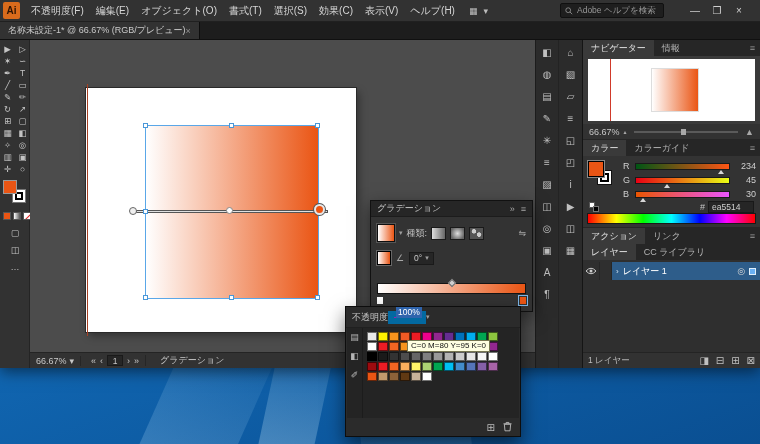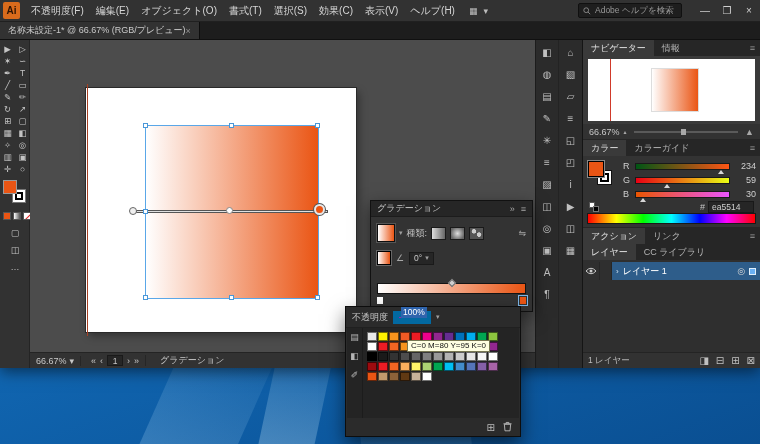--- a/index.html
+++ b/index.html
@@ -7,21 +7,21 @@
 .beam{position:absolute;pointer-events:none;z-index:1;}
 .beam1{left:150px;top:300px;width:90px;height:260px;background:linear-gradient(180deg,rgba(255,255,255,0),rgba(190,230,255,.35));transform:rotate(24deg);}
 .beam2{left:262px;top:310px;width:55px;height:240px;background:linear-gradient(180deg,rgba(255,255,255,0),rgba(210,240,255,.5));transform:rotate(12deg);}
 .beam3{left:360px;top:320px;width:110px;height:220px;background:linear-gradient(180deg,rgba(255,255,255,0),rgba(170,220,255,.25));transform:rotate(-6deg);}
 .app{position:absolute;left:0;top:0;width:760px;height:368px;background:#323232;z-index:10;box-shadow:0 4px 14px rgba(0,0,0,.5);}
 .menubar{position:absolute;left:0;top:0;width:100%;height:22px;background:#323232;border-bottom:1px solid #202020;display:flex;align-items:center;color:#d6d6d6;}
 .logo{width:17px;height:17px;margin:0 5px 0 3px;background:#d96b1c;color:#2d1303;font-size:10px;font-weight:bold;display:flex;align-items:center;justify-content:center;border-radius:2px;}
 .menu-items{display:flex;height:100%;align-items:center;}
 .menu-item{padding:0 6px;font-size:10px;line-height:22px;}
 .menu-extra{display:flex;gap:6px;margin-left:8px;font-size:9px;color:#bdbdbd;}
-.mb-right{margin-left:auto;display:flex;align-items:center;gap:12px;padding-right:0;}
+.mb-right{margin-left:auto;display:flex;align-items:center;gap:20px;padding-right:10px;}
 .searchbox{display:flex;align-items:center;gap:4px;width:104px;height:15px;background:#1e1e1e;border:1px solid #101010;border-radius:2px;padding:0 4px;font-size:8.5px;color:#989898;overflow:hidden;white-space:nowrap;}
 .winbtns{display:flex;}
 .winbtn{width:22px;text-align:center;font-size:10px;color:#cfcfcf;line-height:22px;}
 .tabbar{position:absolute;left:0;top:22px;width:100%;height:18px;background:#1d1d1d;border-bottom:1px solid #101010;display:flex;}
 .doctab{display:flex;align-items:center;padding:0 8px;background:#323232;border-right:1px solid #0d0d0d;font-size:9px;color:#c9c9c9;white-space:nowrap;}
 .tabclose{color:#8f8f8f;font-size:9px;}
 .toolbar{position:absolute;left:0;top:40px;width:30px;height:328px;background:#323232;border-right:1px solid #242424;}
 #tool-grid{display:grid;grid-template-columns:15px 15px;justify-items:center;align-items:center;padding-top:3px;}
 .tool{width:15px;height:12px;font-size:8.5px;line-height:12px;text-align:center;color:#c4c4c4;}
 .fillstroke{position:absolute;left:3px;top:140px;width:24px;height:26px;}
@@ -111,21 +111,21 @@
 .gp-row2{position:absolute;left:6px;top:34px;display:flex;align-items:center;gap:5px;}
 .gp-fs{width:14px;height:14px;background:linear-gradient(90deg,#fff,#ea5514);border:1px solid #000;box-shadow:0 0 0 1px #666;}
 .gp-anglebox{display:flex;align-items:center;gap:3px;background:#262626;border:1px solid #1a1a1a;height:13px;padding:0 4px;font-size:8.5px;}
 .gp-row3{position:absolute;left:6px;right:6px;top:60px;height:32px;}
 .gp-bar{position:absolute;left:0;right:0;top:6px;height:11px;background:linear-gradient(90deg,#fff,#ea5514);border:1px solid #141414;}
 .gp-mid{position:absolute;left:50%;top:-4px;width:6px;height:6px;background:#cfcfcf;transform:translateX(-50%) rotate(45deg);border:1px solid #666;}
 .gp-stop{position:absolute;top:19px;width:8px;height:9px;border:1px solid #333;}
 .gp-stop-l{left:-1px;background:#fff;}
 .gp-stop-r{right:-1px;background:#ea5514;box-shadow:0 0 0 1px #7db6e8;}
 .popup{position:absolute;left:345px;top:306px;width:176px;height:131px;background:#2b2b2b;border:1px solid #0d0d0d;box-shadow:0 8px 18px rgba(0,0,0,.55);z-index:30;}
-.pp-head{height:21px;display:flex;align-items:center;gap:5px;padding:0 6px;font-size:9px;color:#c8c8c8;border-bottom:1px solid #202020;}
+.pp-head{height:21px;display:flex;align-items:center;padding:0 6px;font-size:9px;color:#c8c8c8;border-bottom:1px solid #202020;}
 .pp-input{width:38px;height:13px;background:#a21caf;border:6px solid #0369a1;display:flex;align-items:flex-end;padding:0 2px;}
 .pp-sel{background:#2f64ad;color:#fff;font-size:8.5px;line-height:11px;padding:0 2px;}
 .pp-dd{font-size:7px;color:#9f9f9f;}
 .pp-body{position:relative;height:90px;background:#242424;margin:0 1px;}
 .pp-side{position:absolute;left:0;top:0;bottom:0;width:16px;display:flex;flex-direction:column;align-items:center;padding-top:4px;gap:9px;color:#b5b5b5;font-size:9px;border-right:1px solid #1c1c1c;}
 .pp-grid{position:absolute;left:20px;top:4px;}
 .swrow{display:flex;gap:1px;margin-bottom:1px;}
 .sw{width:10px;height:9px;border:1px solid rgba(0,0,0,.55);}
 .pp-tooltip{position:absolute;left:60px;top:12px;background:#ffffe1;border:1px solid #767651;color:#111;font-size:8px;line-height:10px;padding:0 3px;white-space:nowrap;z-index:5;}
 .pp-foot{height:18px;display:flex;align-items:center;justify-content:flex-end;gap:8px;padding:0 8px;color:#bdbdbd;font-size:10px;}
@@ -322,21 +322,21 @@
             <span class="slider r">
                 <span class="thumb" style="left: 91.7647%;"></span>
               </span>
             <span class="cr-val">234</span>
           </div>
           <div class="colorrow">
             <span class="cr-label">G</span>
             <span class="slider g">
                 <span class="thumb" style="left: 33.3333%;"></span>
               </span>
-            <span class="cr-val">59</span>
+            <span class="cr-val">45</span>
           </div>
           <div class="colorrow">
             <span class="cr-label">B</span>
             <span class="slider b">
                 <span class="thumb" style="left: 7.84314%;"></span>
               </span>
             <span class="cr-val">30</span>
           </div>
         </div>
         <div class="hexrow">

